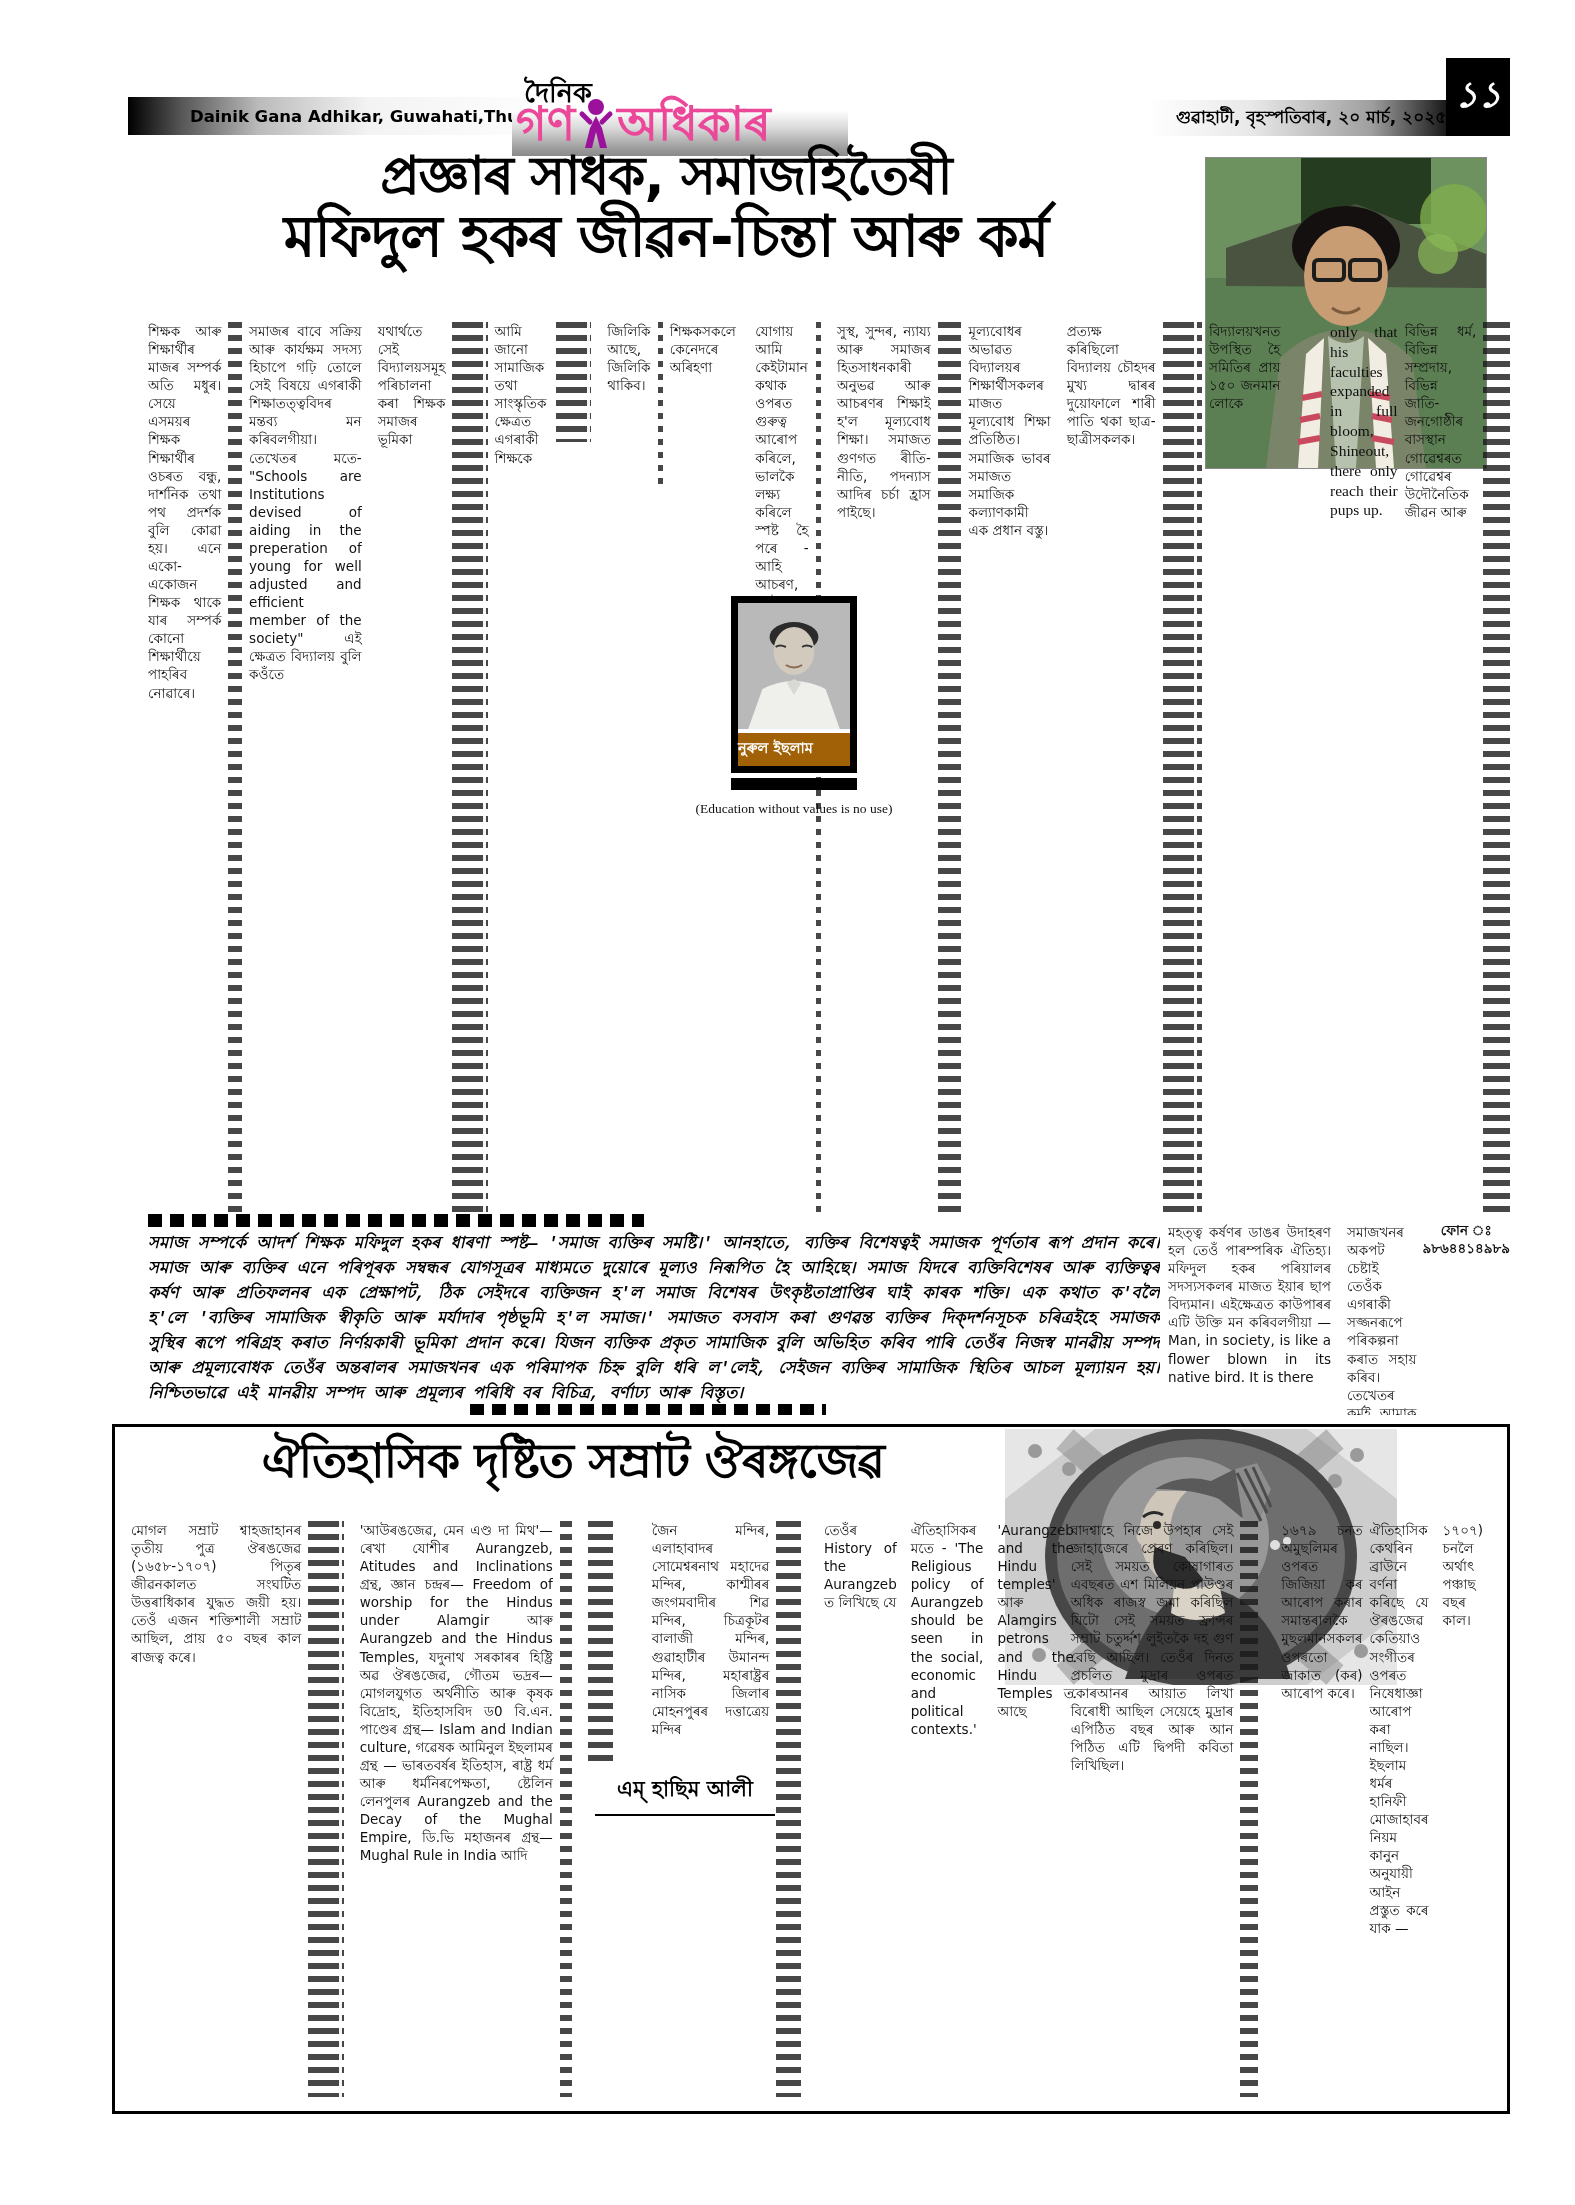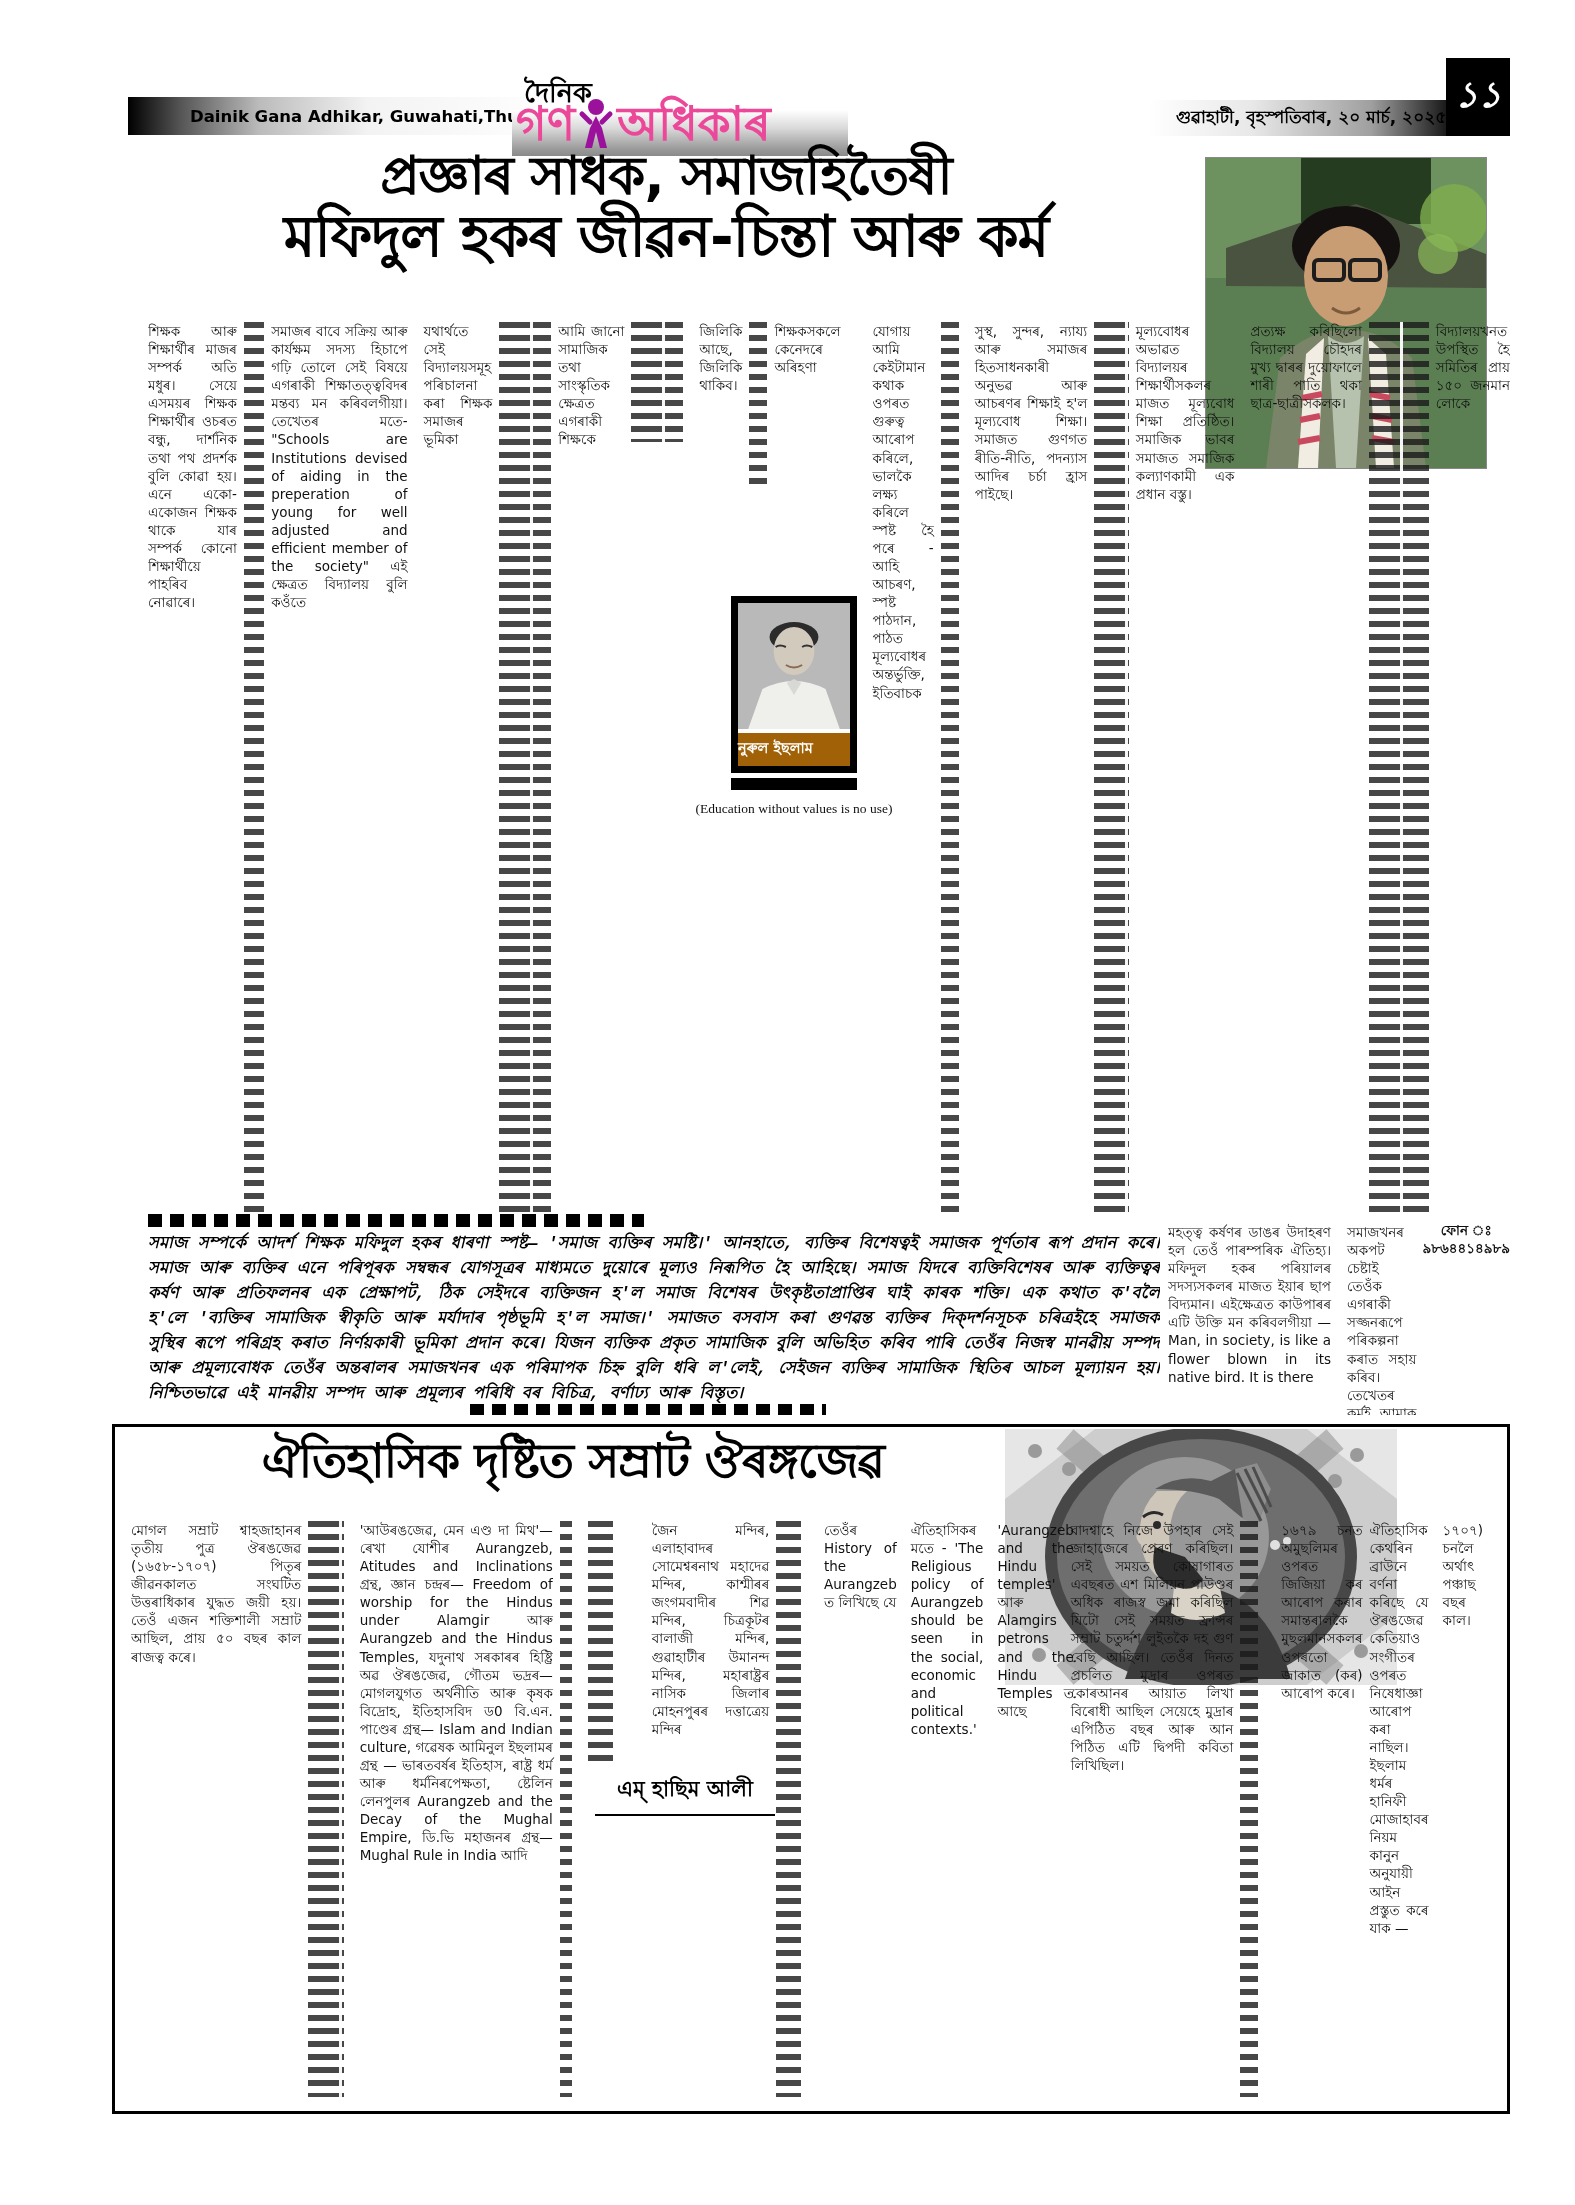--- a/index.html
+++ b/index.html
@@ -142,20 +142,26 @@
       </div>
       <div class="ncol">
         <div class="btxt">সুস্থ, সুন্দৰ, ন্যায্য আৰু সমাজৰ হিতসাধনকাৰী অনুভৱ আৰু আচৰণৰ শিক্ষাই হ'ল মূল্যবোধ শিক্ষা। সমাজত গুণগত ৰীতি-নীতি, পদন্যাস আদিৰ চৰ্চা হ্ৰাস পাইছে।</div>
         <div class="gk" style="flex: 1 1 auto;"></div>
         <div class="btxt">মূল্যবোধৰ অভাৱত বিদ্যালয়ৰ শিক্ষাৰ্থীসকলৰ মাজত মূল্যবোধ শিক্ষা প্ৰতিষ্ঠিত। সমাজিক ভাবৰ সমাজত সমাজিক কল্যাণকামী এক প্ৰধান বস্তু।</div>
       </div>
       <div class="ncol">
         <div class="btxt">প্ৰত্যক্ষ কৰিছিলো বিদ্যালয় চৌহদৰ মুখ্য দ্বাৰৰ দুয়োফালে শাৰী পাতি থকা ছাত্ৰ-ছাত্ৰীসকলক।</div>
         <div class="gk" style="flex: 1 1 auto;"></div>
         <div class="btxt">বিদ্যালয়খনত উপস্থিত হৈ সমিতিৰ প্ৰায় ১৫০ জনমান লোকে</div>
+      </div>
+      <div class="ncol">
+        <div class="spacer" style="height: 152px;"></div>
+        <div class="btxt en">only that his faculties expanded in full bloom, Shineout, there only reach their pups up.</div>
+        <div class="btxt">বিভিন্ন ধৰ্ম, বিভিন্ন সম্প্ৰদায়, বিভিন্ন জাতি-জনগোষ্ঠীৰ বাসস্থান গোৱেশ্বৰত গোৱেশ্বৰ উদৌনৈতিক জীৱন আৰু</div>
+        <div class="gk" style="flex: 1 1 auto;"></div>
       </div>
     </div>
 
   <div class="authbox">
     <div class="authframe">
       <svg viewBox="0 0 110 126" width="112" height="126" preserveAspectRatio="none">
         <rect width="110" height="126" fill="#b9b9b9"></rect>
         <ellipse cx="55" cy="34" rx="24" ry="15" fill="#2b2b2b"></ellipse>
         <ellipse cx="55" cy="48" rx="20" ry="24" fill="#d3cabe"></ellipse>
         <path d="M37 44 q4 -3 10 0 M63 44 q4 -3 10 0" stroke="#333" stroke-width="2" fill="none"></path>

